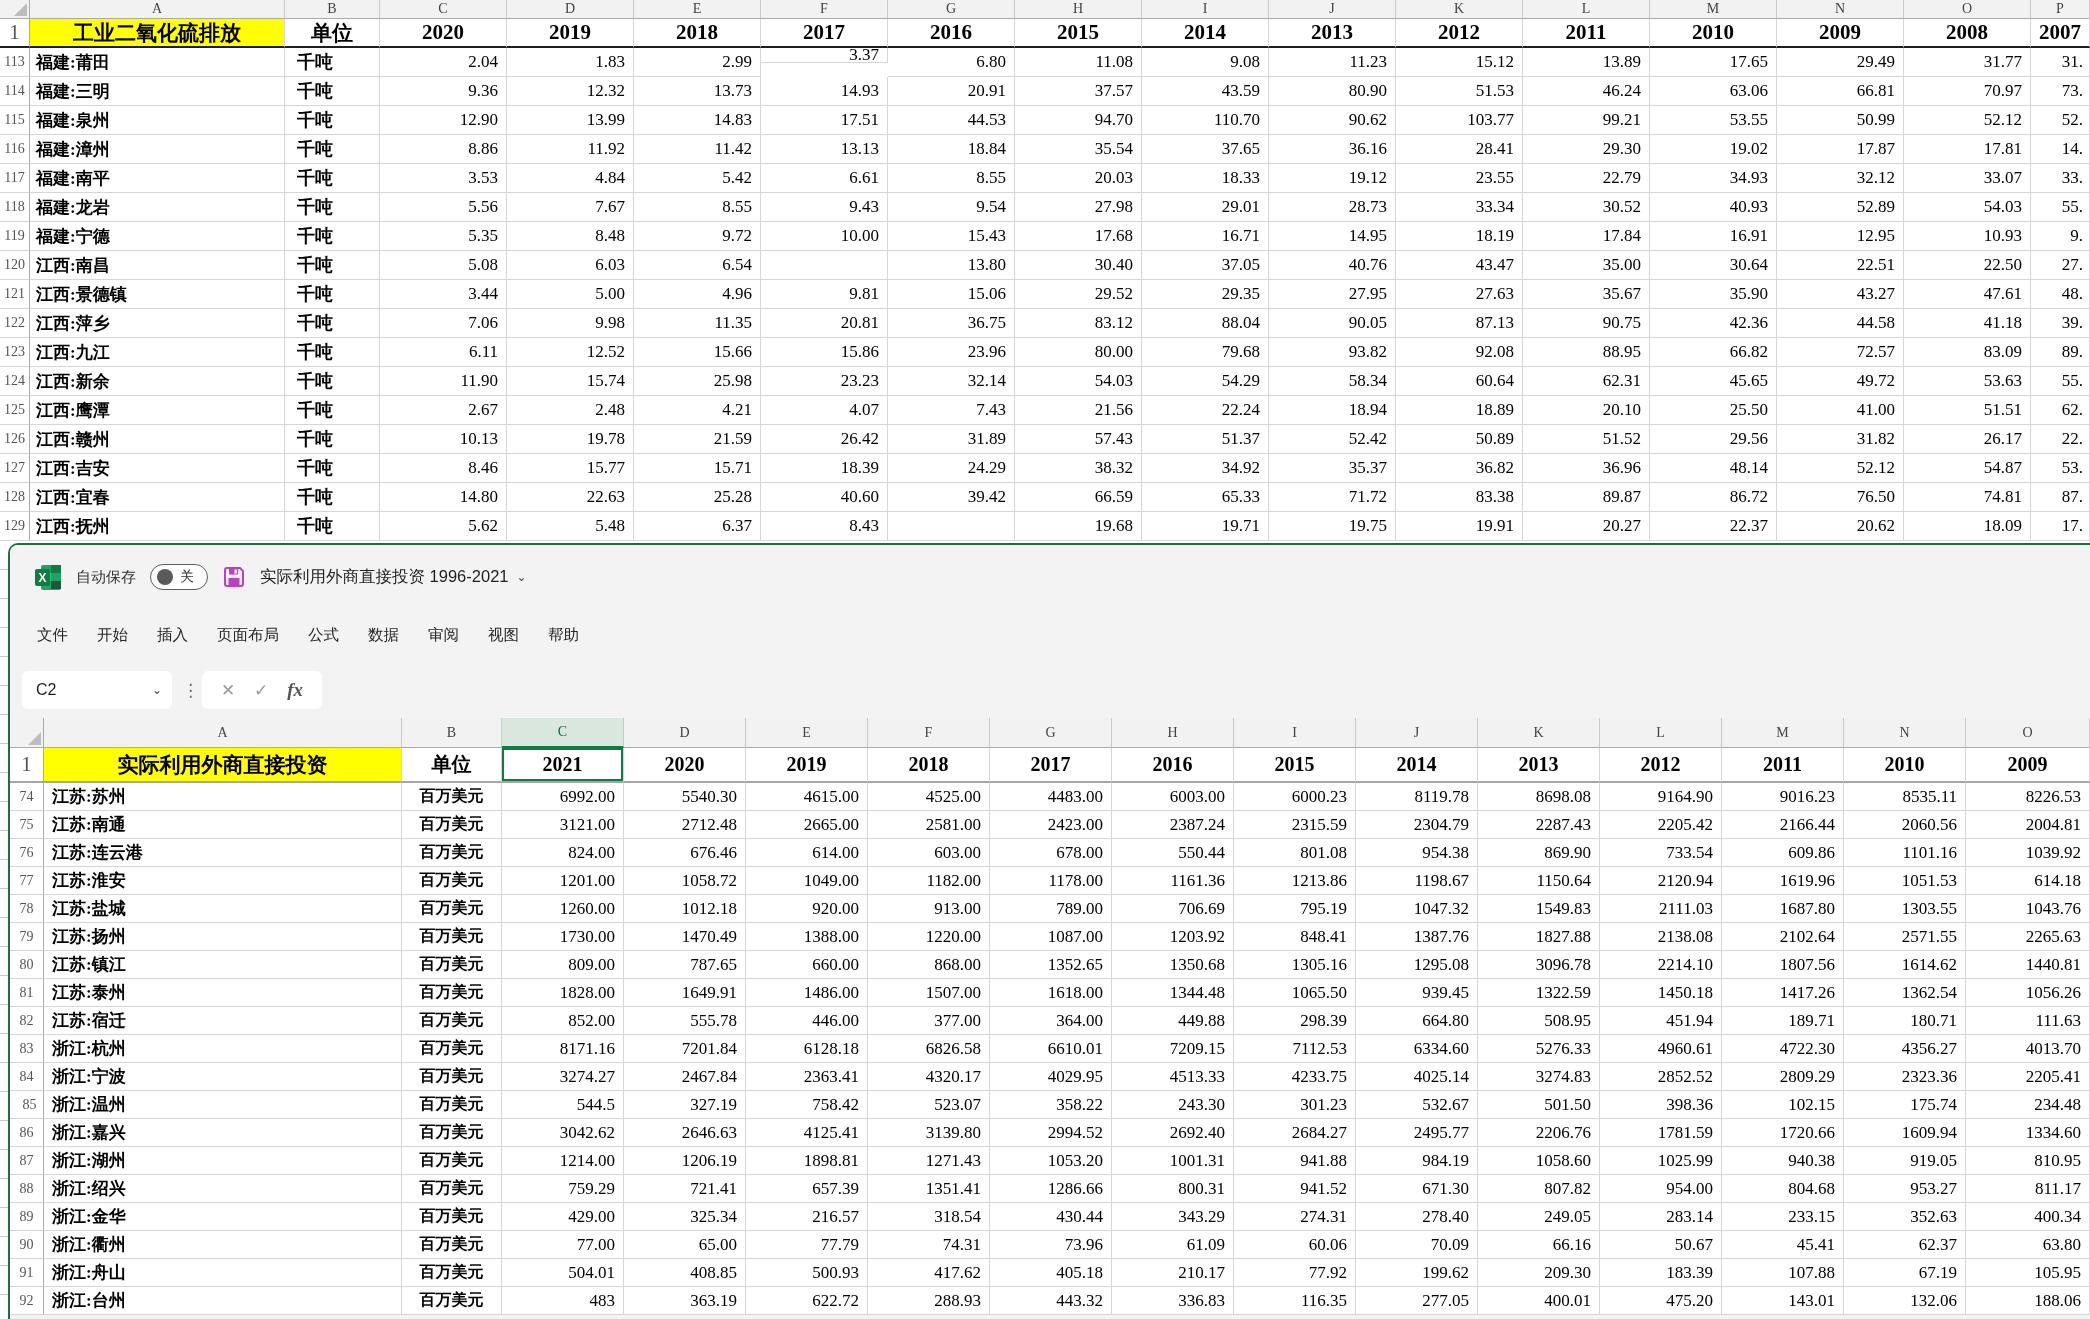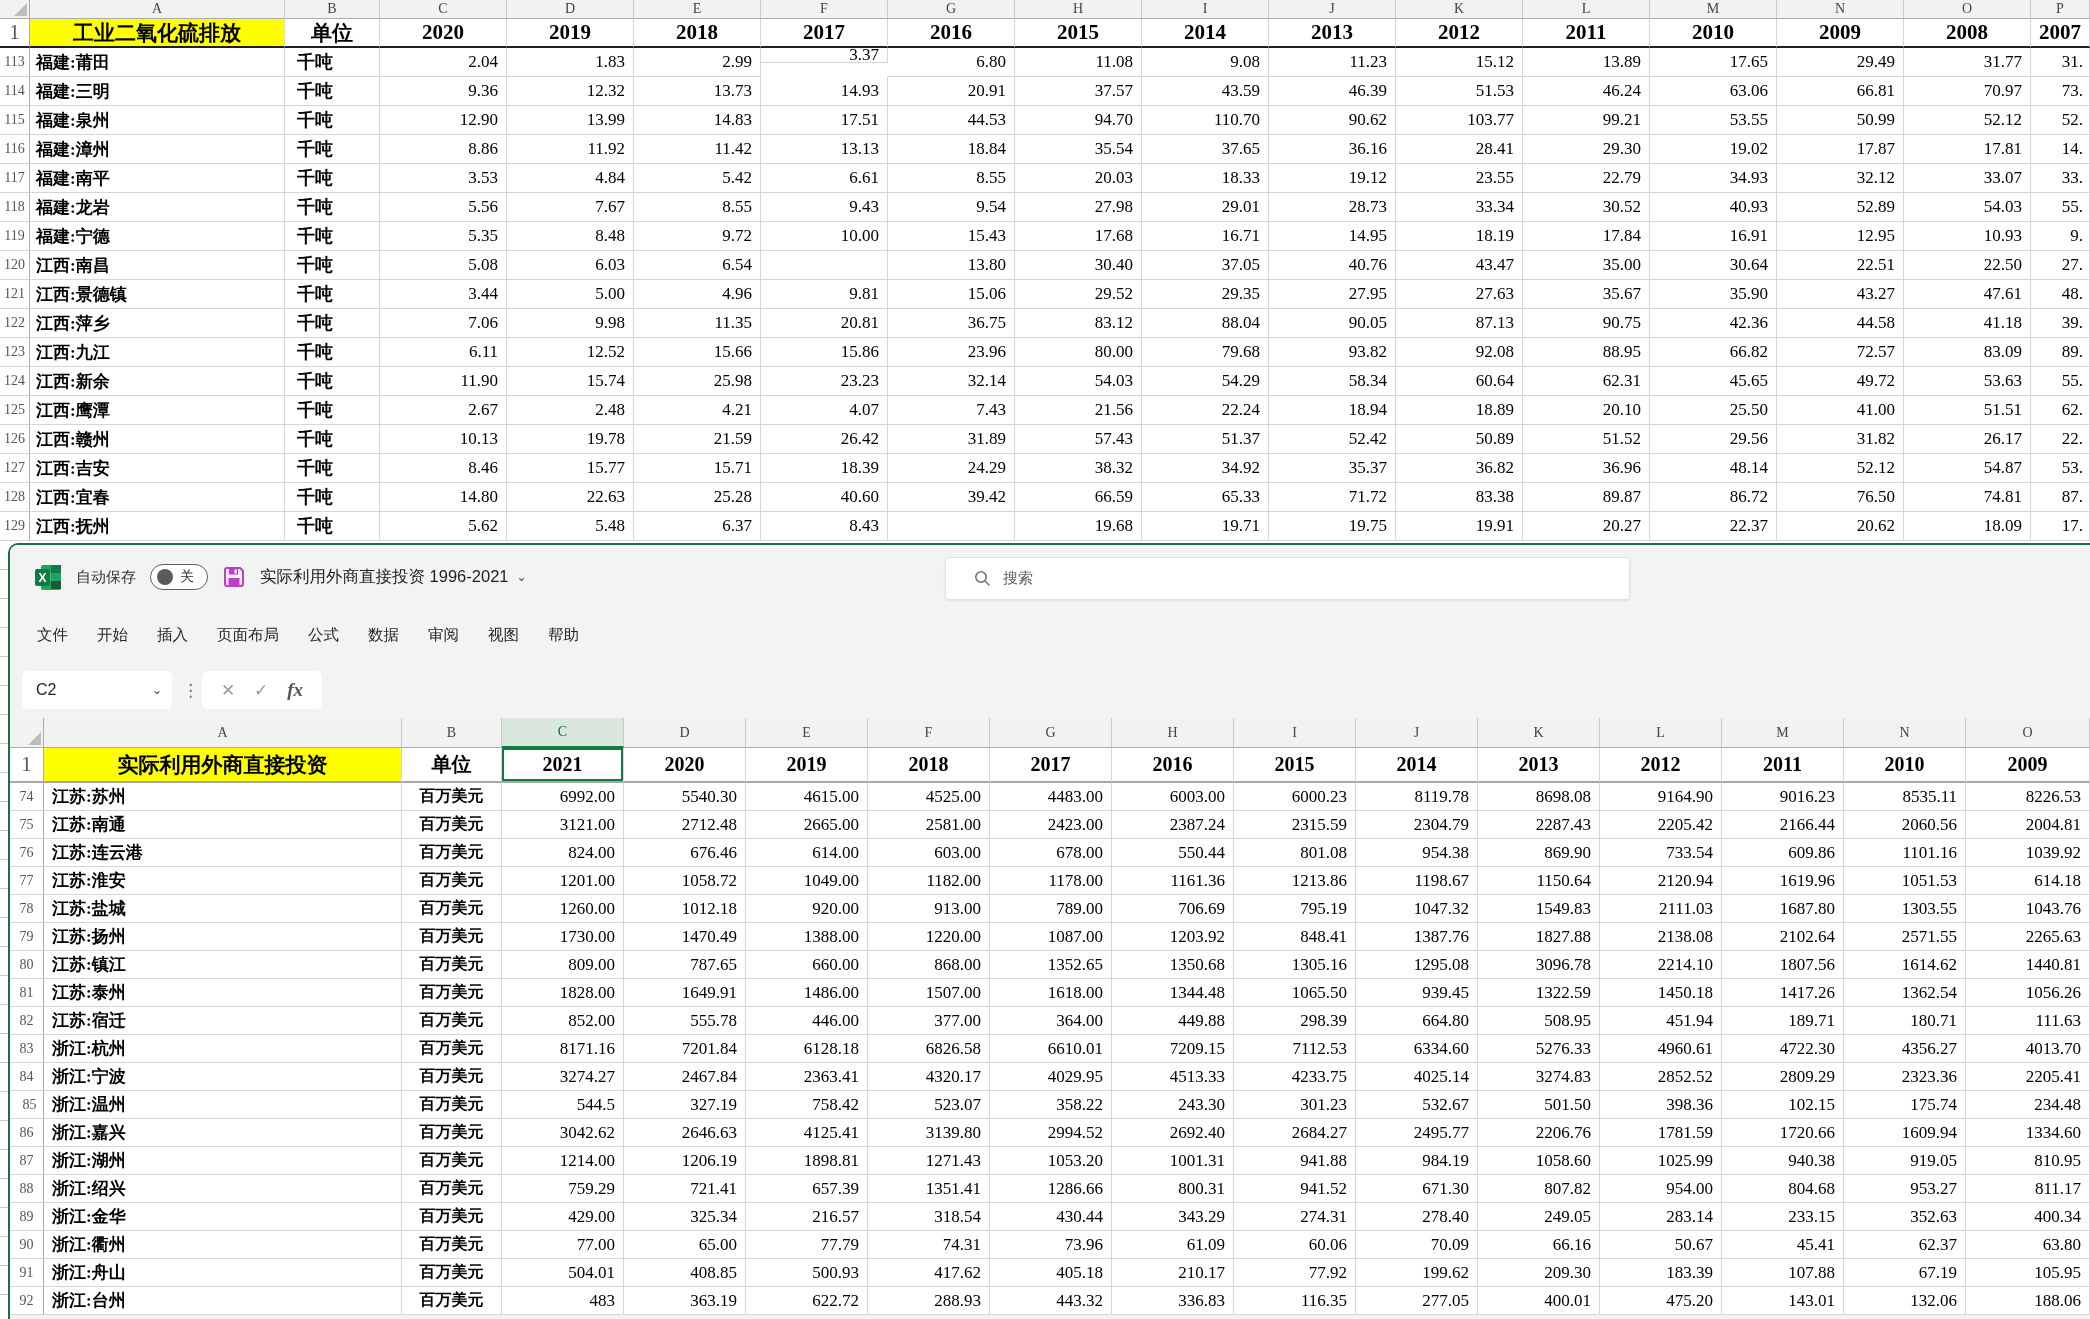--- a/index.html
+++ b/index.html
@@ -144,21 +144,21 @@
       <div class="c gut" style="width: 30px; height: 29px;">114</div>
       <div class="c lbl" style="width: 255px; height: 29px;">福建:三明</div>
       <div class="c unit" style="width: 95px; height: 29px;">千吨</div>
       <div class="c num" style="width: 127px; height: 29px;">9.36</div>
       <div class="c num" style="width: 127px; height: 29px;">12.32</div>
       <div class="c num" style="width: 127px; height: 29px;">13.73</div>
       <div class="c num" style="width: 127px; height: 29px;">14.93</div>
       <div class="c num" style="width: 127px; height: 29px;">20.91</div>
       <div class="c num" style="width: 127px; height: 29px;">37.57</div>
       <div class="c num" style="width: 127px; height: 29px;">43.59</div>
-      <div class="c num" style="width: 127px; height: 29px;">46.39</div>
+      <div class="c num" style="width: 127px; height: 29px;">80.90</div>
       <div class="c num" style="width: 127px; height: 29px;">51.53</div>
       <div class="c num" style="width: 127px; height: 29px;">46.24</div>
       <div class="c num" style="width: 127px; height: 29px;">63.06</div>
       <div class="c num" style="width: 127px; height: 29px;">66.81</div>
       <div class="c num" style="width: 127px; height: 29px;">70.97</div>
       <div class="c num" style="width: 59px; height: 29px; padding-right: 6px;">73.</div>
     </div>
     <div class="srow">
       <div class="c gut" style="width: 30px; height: 29px;">115</div>
       <div class="c lbl" style="width: 255px; height: 29px;">福建:泉州</div>
@@ -470,29 +470,20 @@
           <rect x="7" y="3.5" width="9" height="6" fill="#BC3FC6"></rect>
           <rect x="12.5" y="4.5" width="2.3" height="4" fill="#fff"></rect>
           <rect x="6.5" y="13" width="11" height="7.5" fill="#BC3FC6"></rect>
         </svg>
       </span>
       <span class="doc-title">
         <span>实际利用外商直接投资 1996-2021</span>
         <span class="chev">⌄</span>
       </span>
     </div>
-    <div id="searchbox">
-      <span>
-        <svg width="17" height="17" viewBox="0 0 17 17">
-            <circle cx="7" cy="7" r="5.2" fill="none" stroke="#767676" stroke-width="1.6"></circle>
-            <line x1="11" y1="11" x2="15.5" y2="15.5" stroke="#767676" stroke-width="1.6"></line>
-          </svg>
-      </span>
-      <span>搜索</span>
-    </div>
   </div>
 
   <div id="ribbon">
       <div class="tab">文件</div>
       <div class="tab">开始</div>
       <div class="tab">插入</div>
       <div class="tab">页面布局</div>
       <div class="tab">公式</div>
       <div class="tab">数据</div>
       <div class="tab">审阅</div>

